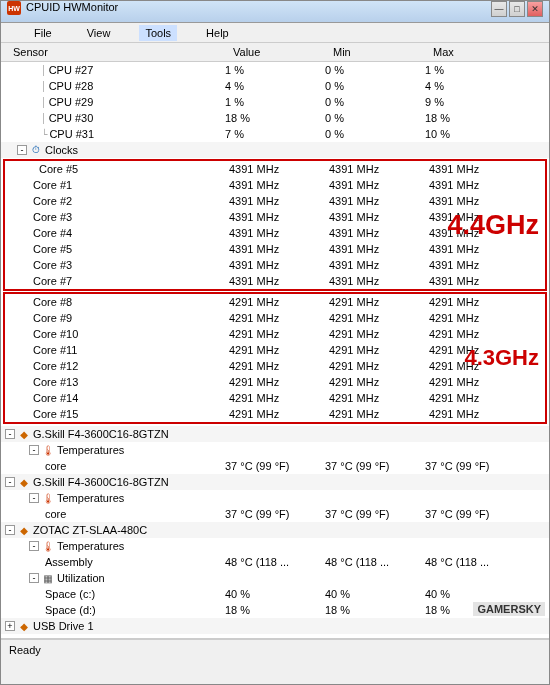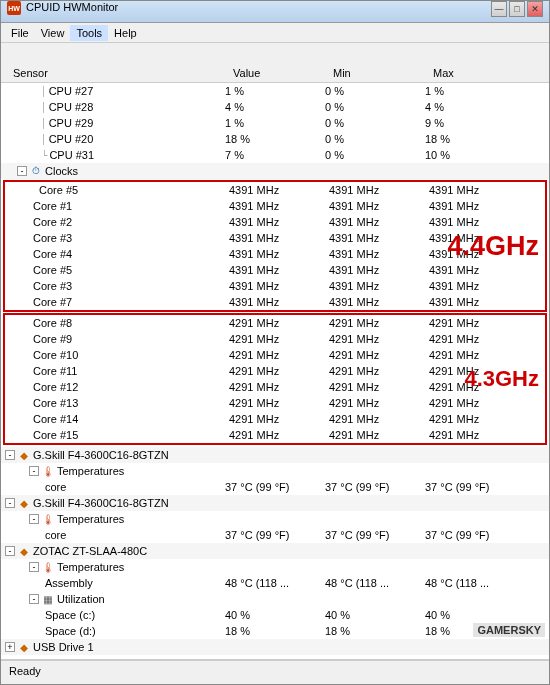--- a/index.html
+++ b/index.html
@@ -55,32 +55,32 @@
       display: flex;
       align-items: center;
       padding: 0 4px;
       border-bottom: 1px solid #ccc;
     }
     .menu-item {
       padding: 2px 6px;
       font-size: 11px;
       cursor: pointer;
       color: #000;
+      margin-left: 23px;
     }
     .menu-item.active { background: #cce0ff; }
 
     
     .col-headers {
       background: #f0f0f0;
       border-bottom: 1px solid #ccc;
       display: grid;
       grid-template-columns: 220px 100px 100px 100px;
       padding: 2px 0;
       padding-left: 8px;
-      margin-top: 21px;
     }
     .col-header {
       font-size: 11px;
       font-weight: normal;
       color: #000;
       padding: 1px 4px;
     }
 
     
     .content-area {
@@ -229,21 +229,21 @@
         <span style="color:#999; margin-right:2px; font-size:9px;">│</span>
         <span>CPU #29</span>
       </div>
       <div class="value-cell">1 %</div>
       <div class="value-cell">0 %</div>
       <div class="value-cell">9 %</div>
     </div>
     <div class="tree-row">
       <div class="sensor-cell indent3">
         <span style="color:#999; margin-right:2px; font-size:9px;">│</span>
-        <span>CPU #20</span>
+        <span>CPU #30</span>
       </div>
       <div class="value-cell">18 %</div>
       <div class="value-cell">0 %</div>
       <div class="value-cell">18 %</div>
     </div>
     <div class="tree-row">
       <div class="sensor-cell indent3">
         <span style="color:#999; margin-right:2px; font-size:9px;">└</span>
         <span>CPU #31</span>
       </div>

